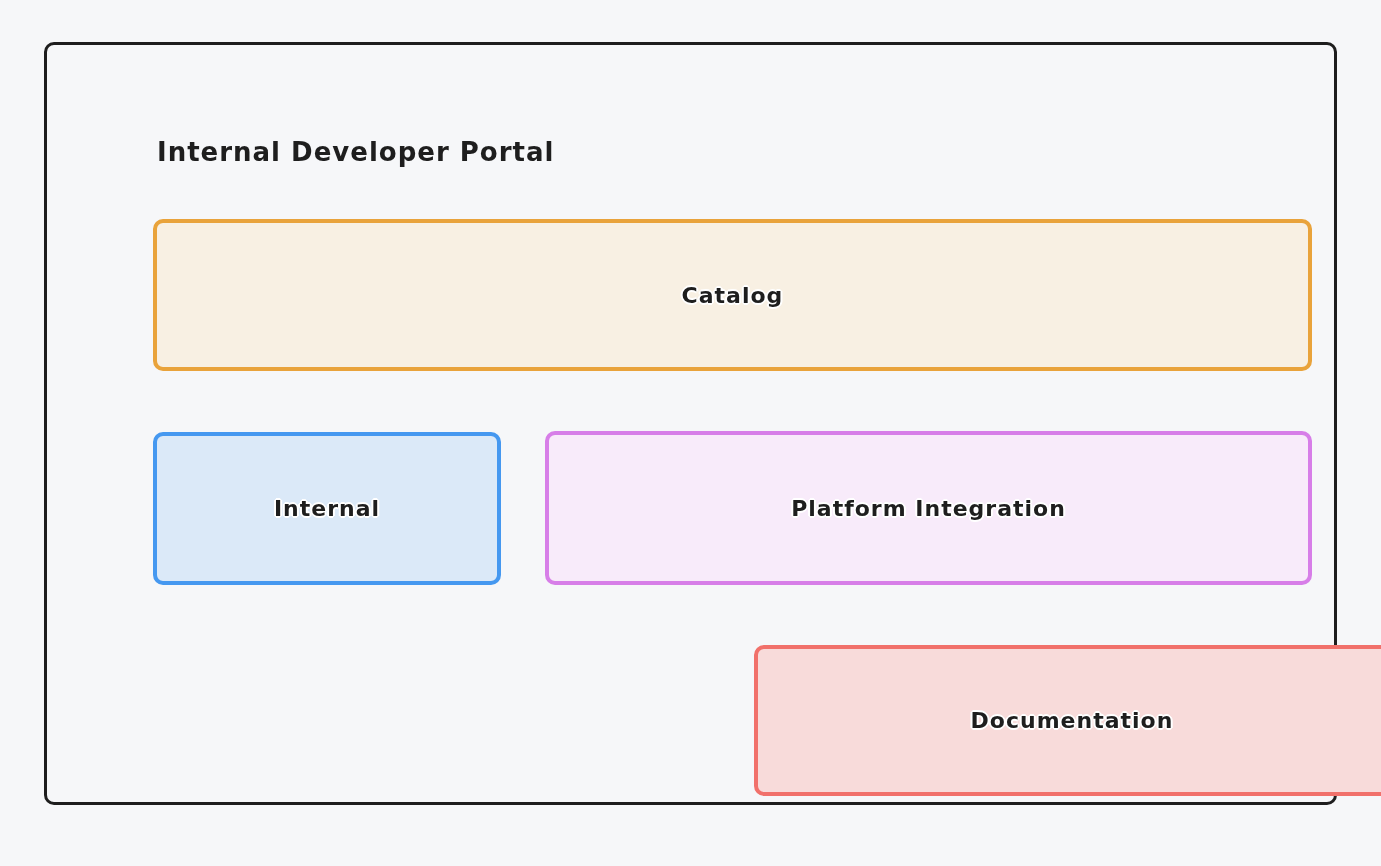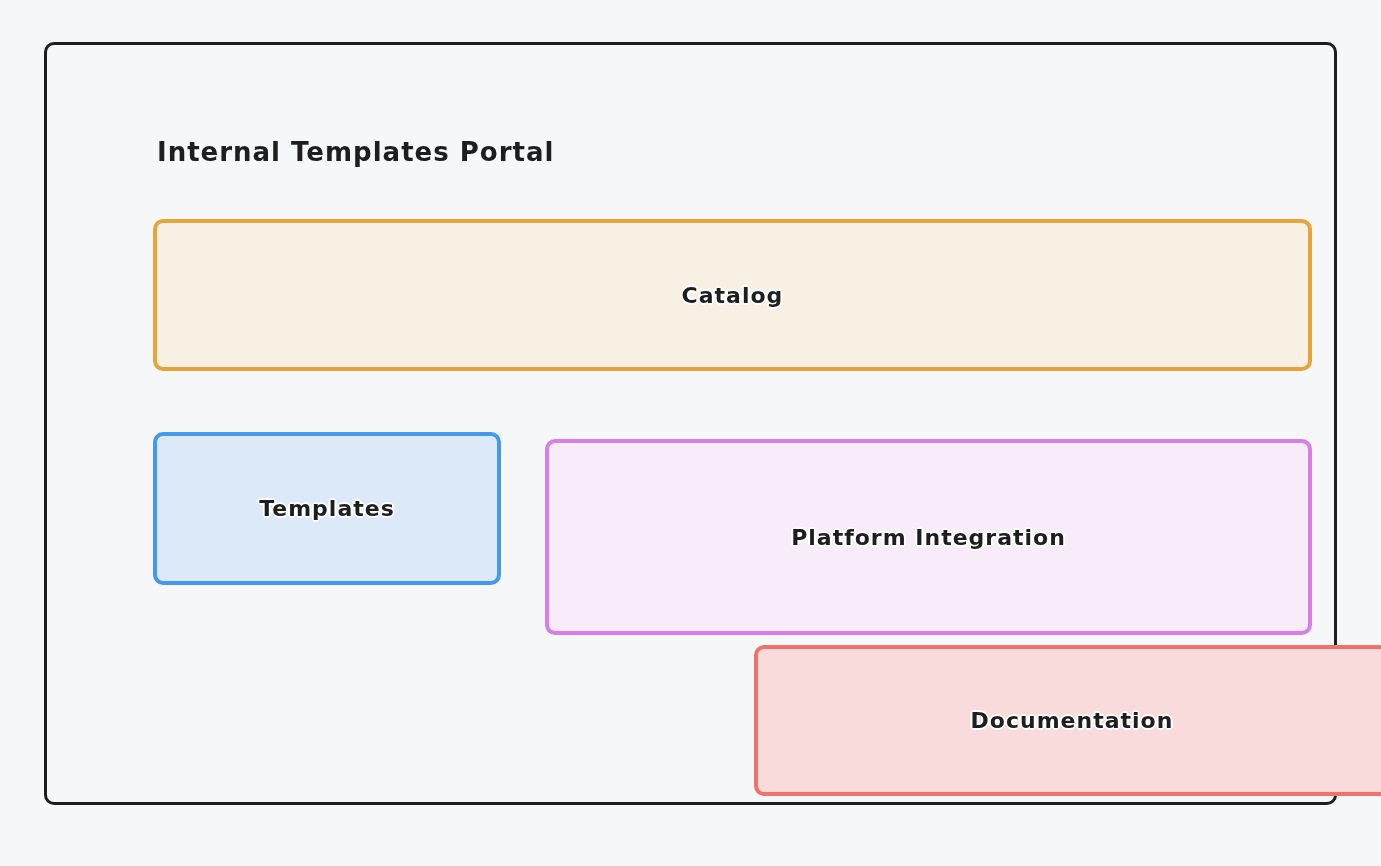--- a/index.html
+++ b/index.html
@@ -45,38 +45,38 @@
     color: #1e1e1e;
     white-space: nowrap;
     text-shadow:
       2px 0 0 #ffffff, -2px 0 0 #ffffff,
       0 2px 0 #ffffff, 0 -2px 0 #ffffff,
       1px 1px 0 #ffffff, -1px -1px 0 #ffffff,
       1px -1px 0 #ffffff, -1px 1px 0 #ffffff;
   }
   .node-search            { left: 106px; top: 174px; width: 1159px; height: 152px; }
   .node-templates         { left: 106px; top: 387px; width: 348px;  height: 153px; }
-  .node-platform          { left: 498px; top: 386px; width: 767px;  height: 196px; margin-top: 8px; }
+  .node-platform          { left: 498px; top: 386px; width: 767px;  height: 154px; }
   .node-software-catalog  { left: 106px; top: 600px; width: 556px;  height: 151px; }
   .node-documentation     { left: 707px; top: 600px; width: 636px;  height: 151px; }
 </style>
 </head>
 <body style="background-color: rgb(246, 247, 249);">
 
 <div class="canvas">
   <div class="frame" style="border-color: rgb(30, 30, 30); background-color: rgb(246, 247, 249);">
 
-    <div class="frame-title">Internal Templates Portal</div>
+    <div class="frame-title">Internal Developer Portal</div>
 
     <div class="node node-search" style="background-color: rgb(248, 240, 227); border-color: rgb(233, 163, 59);">
       <span class="node-label">Catalog</span>
     </div>
 
     <div class="node node-templates" style="background-color: rgb(219, 233, 248); border-color: rgb(69, 152, 240);">
-      <span class="node-label">Templates</span>
+      <span class="node-label">Internal</span>
     </div>
 
     <div class="node node-platform" style="background-color: rgb(248, 235, 250); border-color: rgb(215, 126, 232);">
       <span class="node-label">Platform Integration</span>
     </div>
 
 
     <div class="node node-documentation" style="background-color: rgb(248, 219, 218); border-color: rgb(241, 113, 107);">
       <span class="node-label">Documentation</span>
     </div>

